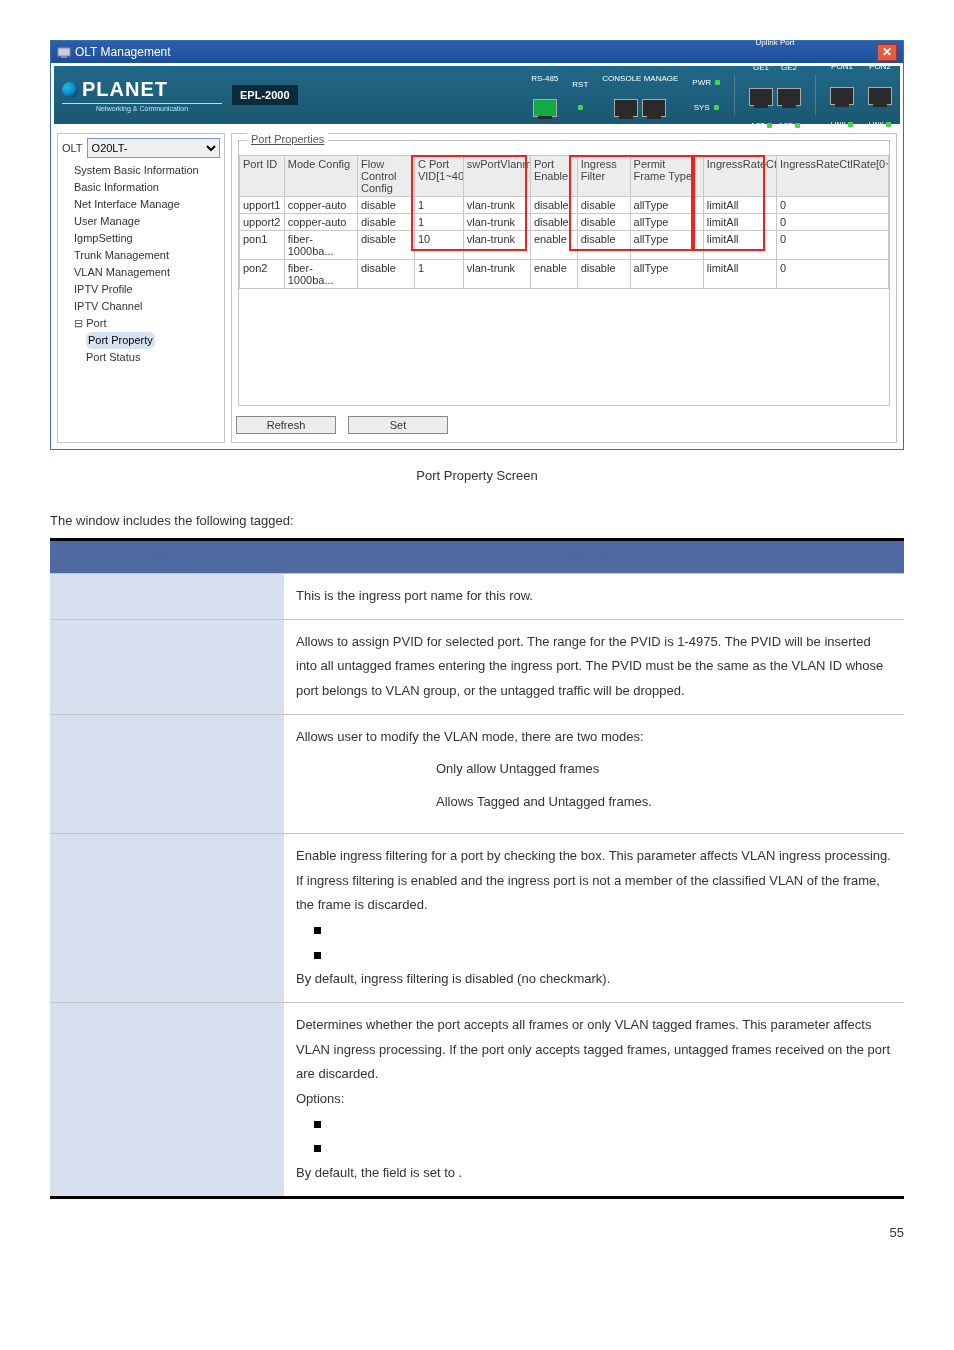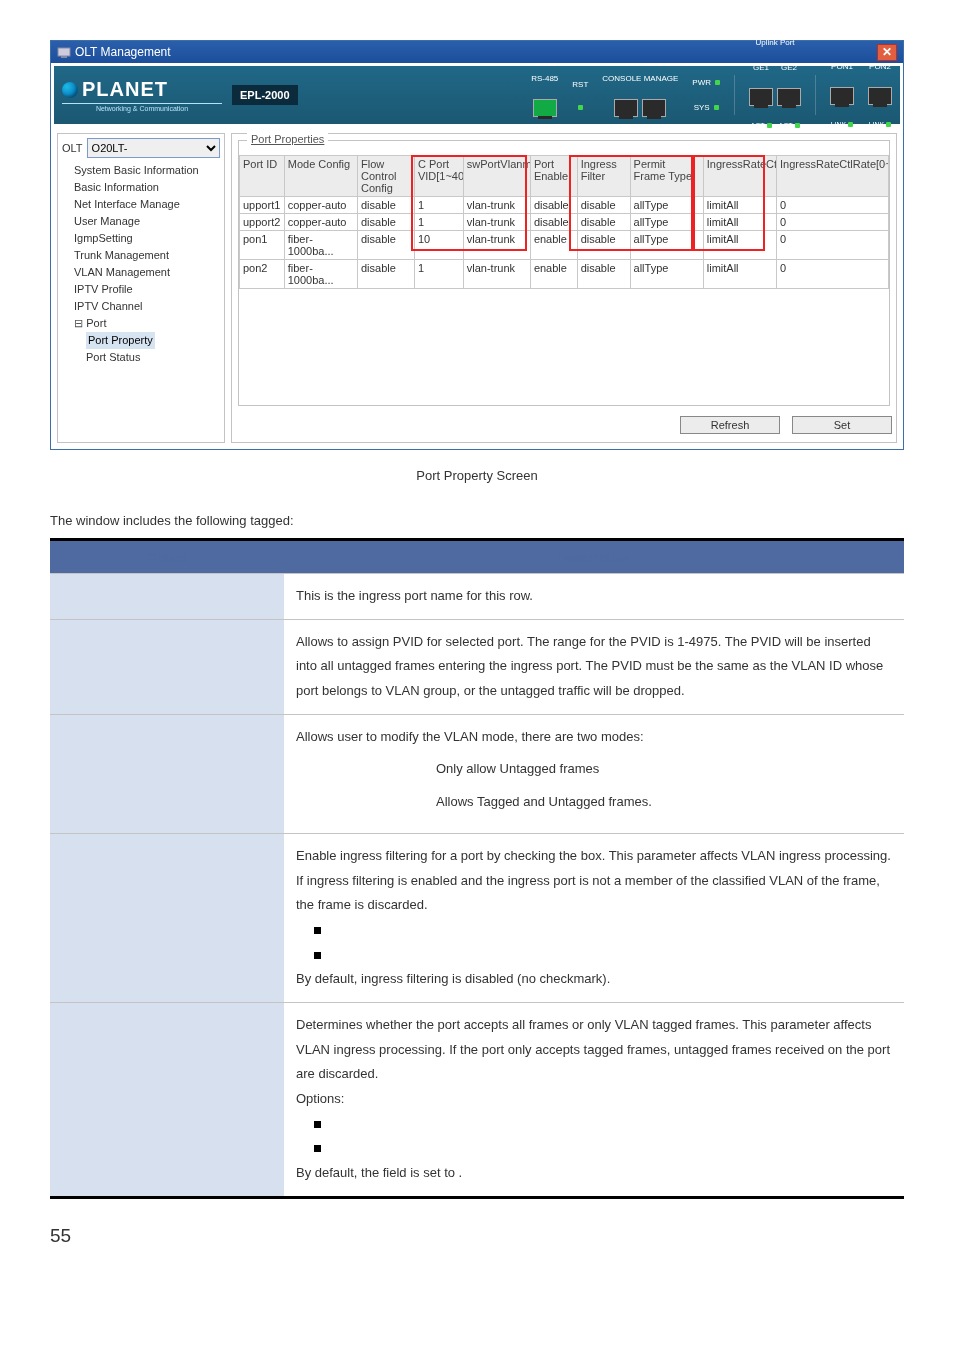--- a/index.html
+++ b/index.html
@@ -28,48 +28,48 @@
   .dev-pair { display:flex; gap:4px; align-items:center;}
   .sep-v { width:1px; height: 40px; background: rgba(255,255,255,0.2); }
 
   
   .sidebar { width: 158px; border: 1px solid #c3c3c3; background: #fff; padding: 4px; height: 300px; overflow: auto; }
   .olt-row { display: flex; align-items: center; gap: 4px; font-size: 11px; margin-bottom:4px; position: relative;}
   .olt-row select { flex:1; font-size: 11px; border:1px solid #7a9acb; height:20px;}
   .tree { font-size: 11px; color: #333; line-height: 17px; }
   .tree ul { list-style: none; padding-left: 12px; margin: 0; }
   .tree li { white-space: nowrap; }
-  .tree .sel { background: #d6e4f2; color: #000; display:inline-block; padding:0 2px;}
+  .tree .sel { background: #d6e4f2; color: #000; display:inline-block; padding:0 2px;border-radius:6px;}
   .tree .tick { color: #555;}
 
   
   .main-panel { flex: 1; border: 1px solid #c3c3c3; background: #fff; display:flex; flex-direction:column; padding:4px; height:300px;}
   .fieldset { border: 1px solid #c3c3c3; flex:1; padding-top:14px; position:relative; margin:2px;}
   .fieldset .legend { position:absolute; top:-8px; left:8px; background:#fff; padding:0 4px; font-size:11px; color:#555;text-decoration:underline;}
   .grid { width: 100%; border-collapse: collapse; font-size: 11px; table-layout:fixed;}
   .grid th, .grid td { border: 1px solid #c8c8c8; padding: 2px 3px; text-align: left; vertical-align: top; overflow:hidden; }
   .grid th { background: #ececec; font-weight: normal; color:#444; }
-  .btn-row { display:flex; justify-content:flex-end; gap:12px; margin:8px 0 4px; }
+  .btn-row { display:flex; justify-content:flex-start; gap:12px; margin:8px 0 4px; }
   .btn { border:1px solid #888; background:#ececec; font-size:11px; padding:2px 14px; min-width:70px; text-align:center;}
 
   
   .overlay { position:absolute; pointer-events:none; border:2px solid #e22;}
 
   
   .caption { text-align:center; font-size:13px; margin: 18px 0 30px; }
   .intro { font-size: 13px; margin-bottom: 10px; }
 
   
   .desc-table { width: 100%; border-collapse: collapse; font-size: 13px; border-top: 3px solid #000; border-bottom: 3px solid #000;}
   .desc-table th { background:#4e6aa0; color:#4e6aa0; height: 30px; border: none;}
   .desc-table td { border-top: 1px solid #c4c4c4; padding: 10px 12px; vertical-align: top; line-height: 1.9; }
   .desc-table td.obj { width: 210px; background: #d7e0ef; font-weight:bold; color:#d7e0ef;}
   .desc-table .bullet { display:inline-block; width:7px; height:7px; background:#000; margin: 0 18px 0 18px;}
   .desc-table .sub { padding-left: 140px; display:block; margin: 8px 0;}
-  .pagenum { text-align:left; font-size:19px; margin-top: 26px;}
+  .pagenum { text-align:right; font-size:13px; margin-top: 26px;}
 
   
   .c1{width:44px}.c2{width:72px}.c3{width:56px}.c4{width:48px}.c5{width:66px}.c6{width:46px}.c7{width:52px}.c8{width:72px}.c9{width:72px}.c10{width:110px}
 </style>
 </head>
 <body>
 
 <div class="page">
 
   <div class="app-window">

